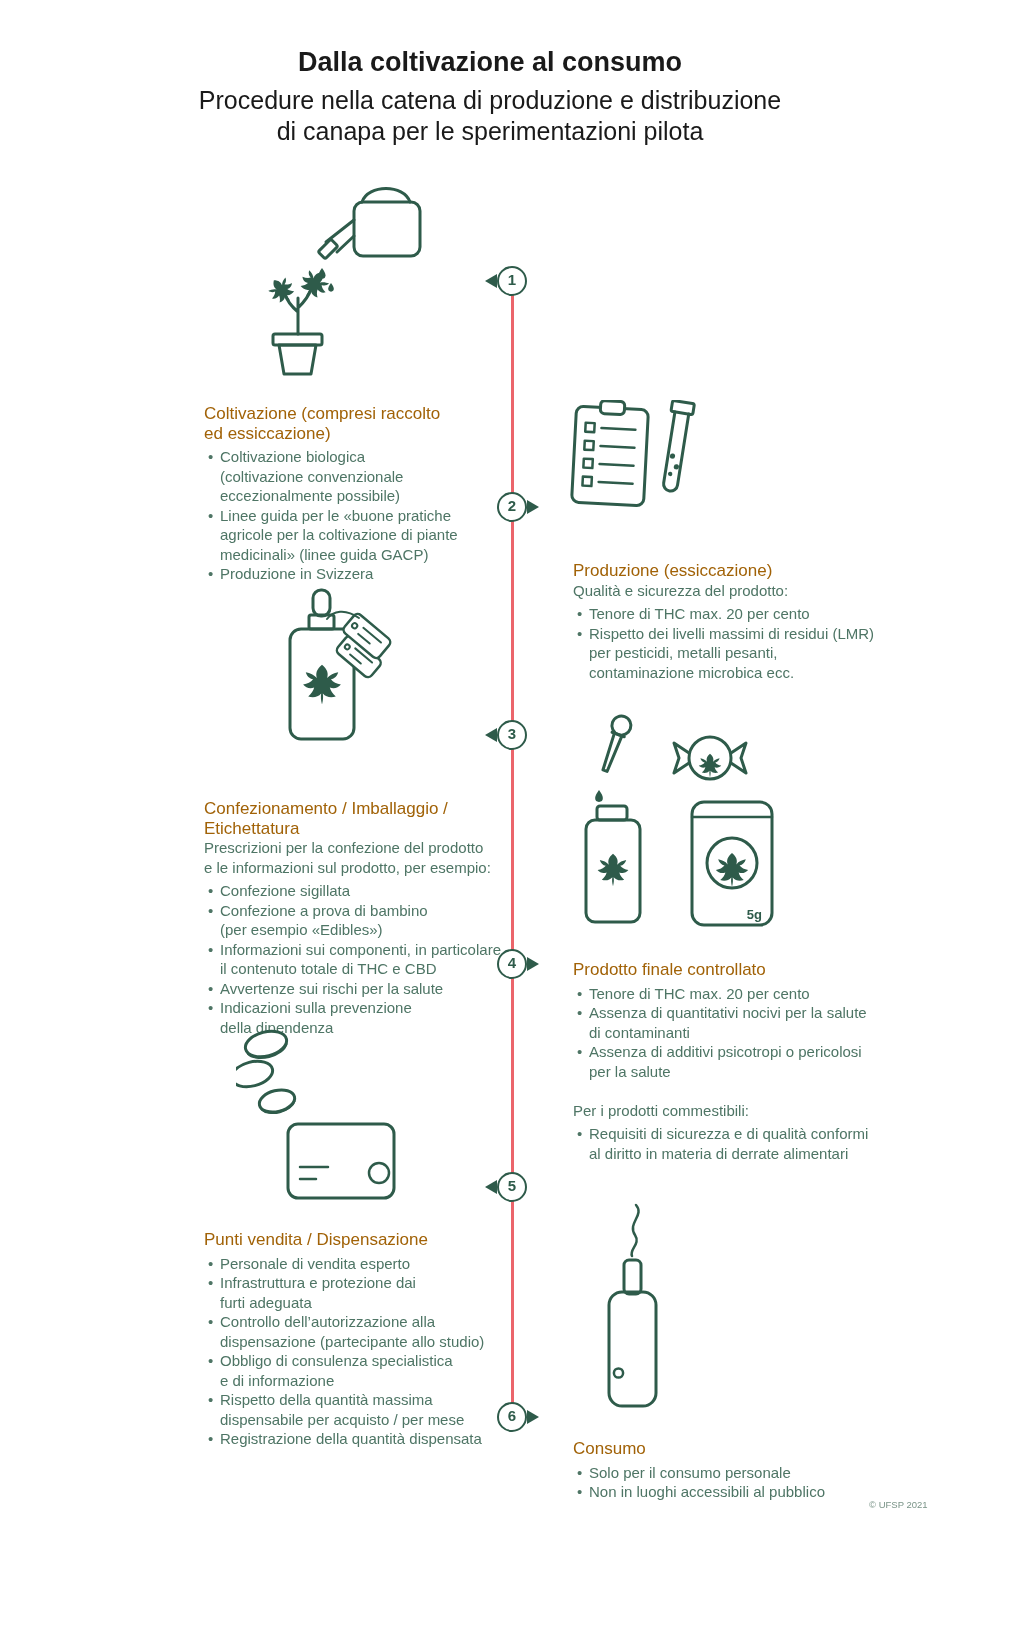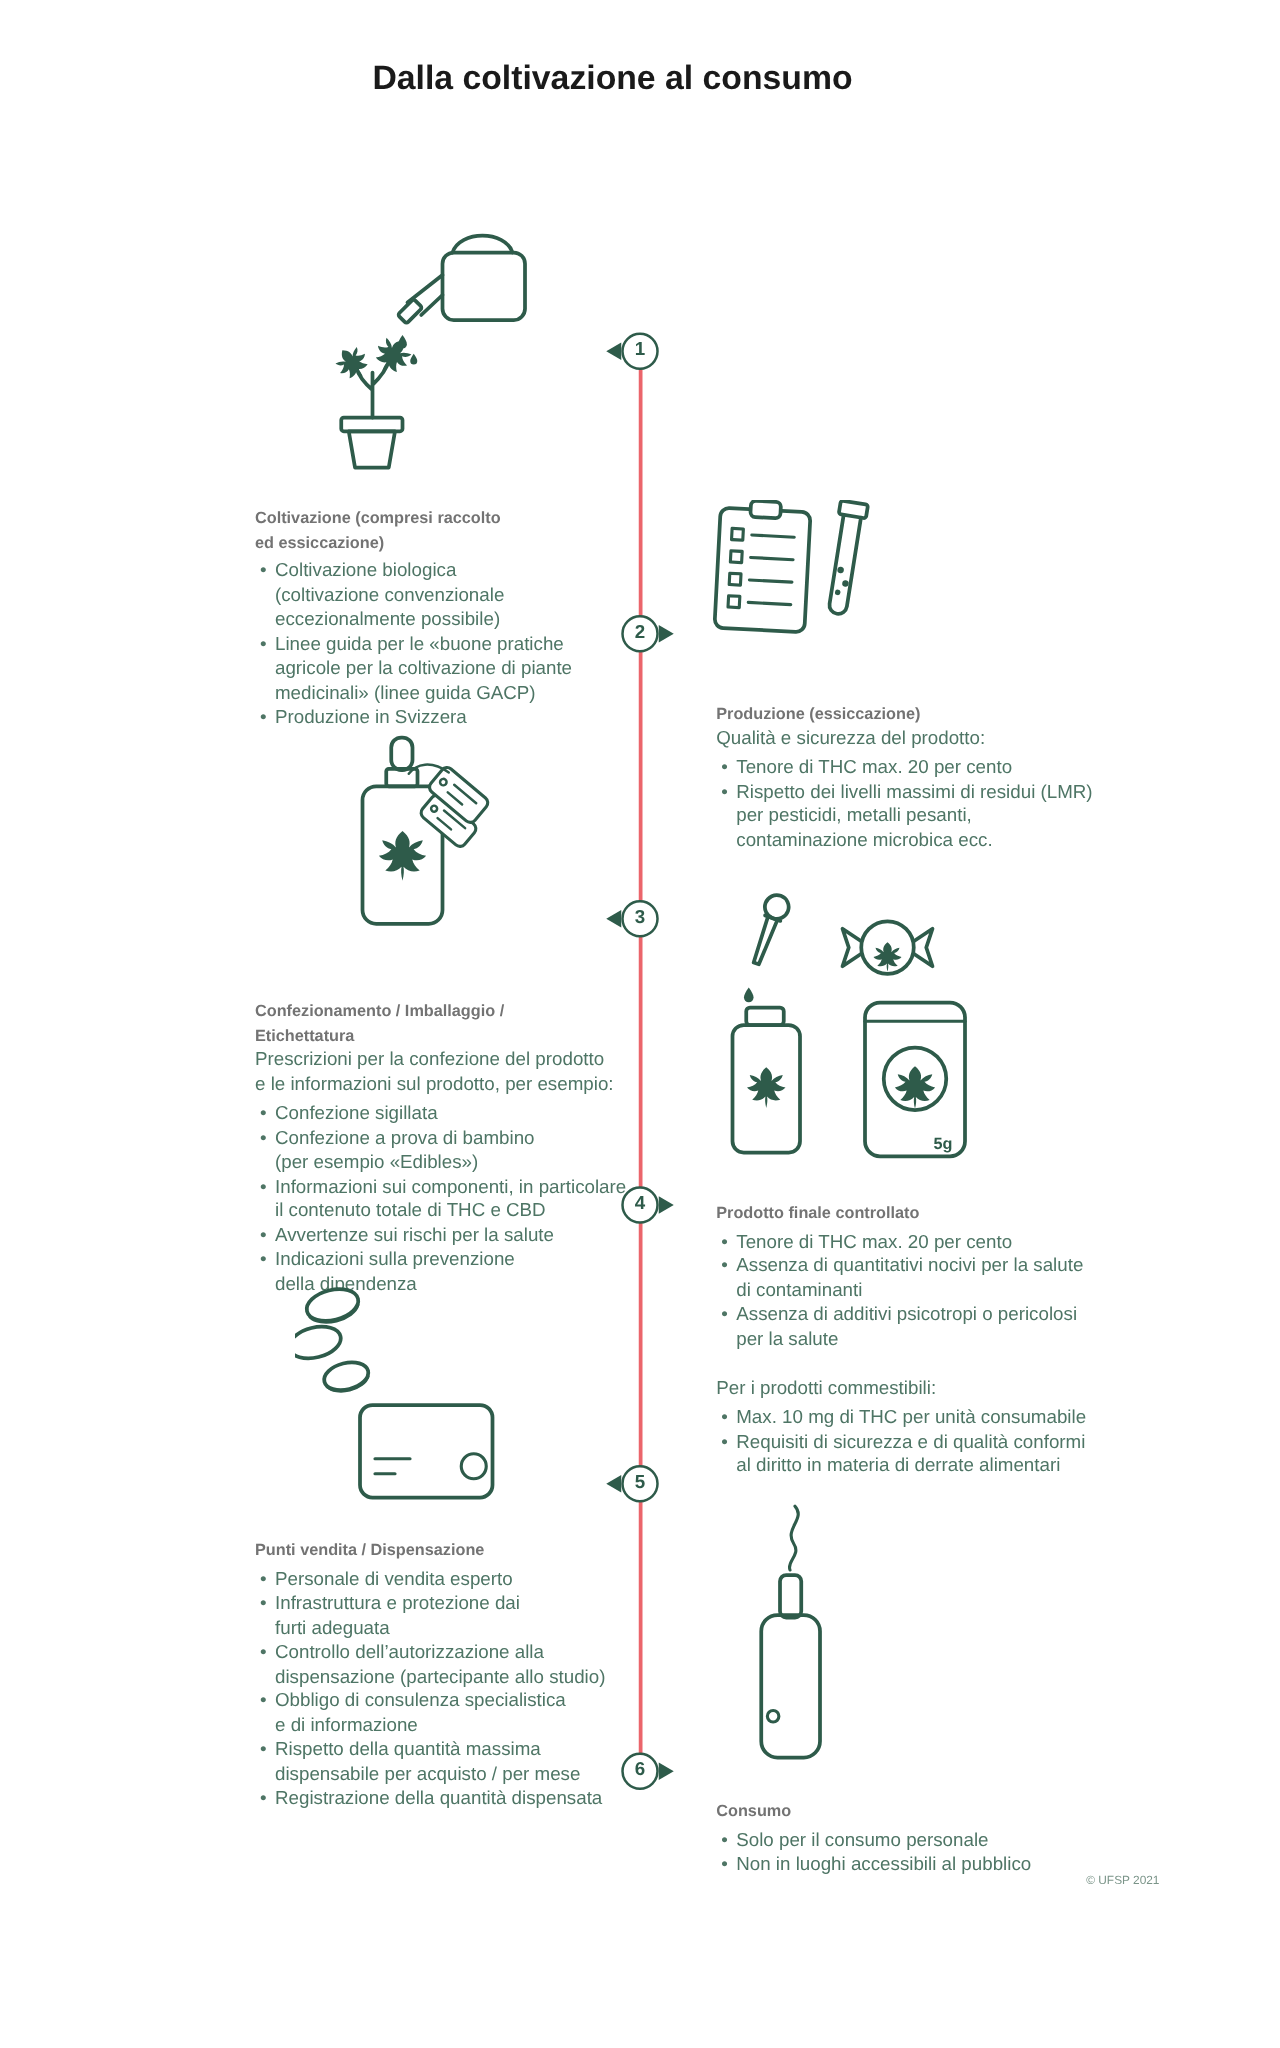--- a/index.html
+++ b/index.html
@@ -19,21 +19,21 @@
     box-sizing:border-box; position:absolute; left:0; top:0; width:30px; height:30px;
     border:2.5px solid #2e5b4a; border-radius:50%; background:#fff;
     color:#2e5b4a; font-weight:bold; font-size:15px; line-height:24px; text-align:center;
   }
   .arr { position:absolute; width:0; height:0; border-top:7px solid transparent; border-bottom:7px solid transparent; top:8px; }
   .arr-l { left:-12px; border-right:12px solid #2e5b4a; }
   .arr-r { right:-12px; border-left:12px solid #2e5b4a; }
 
   
   .sec { position:absolute; width:332px; font-size:15px; line-height:19.5px; color:#4e7565; }
-  .sec h3 { margin:0; font-size:13px; line-height:19.5px; font-weight:bold; color:#737373; white-space:pre-line; }
+  .sec h3 { margin:0; font-size:17px; line-height:19.5px; font-weight:normal; color:#a16207; white-space:pre-line; }
   .sec p  { margin:0; white-space:pre-line; }
   .sec p.gap { margin-top:19.5px; }
   .sec ul { margin:4px; padding:0; list-style:none; }
   .sec li { position:relative; padding-left:12px; white-space:pre-line; }
   .sec li::before { content:"\2022"; position:absolute; left:0; top:0; color:#4e7565; }
   .s1 { left:204px; top:404px; }
   .s2 { left:573px; top:561px; width:345px; }
   .s3 { left:204px; top:799px; }
   .s4 { left:573px; top:960px; width:345px; }
   .s5 { left:204px; top:1230px; }
@@ -52,20 +52,22 @@
 
   <svg width="0" height="0" style="position:absolute" aria-hidden="true">
     <defs>
       <path id="leaf" d="M0 13 C 0.9 9.5 1 7 0.6 4.8 C 3 7.6 6.7 8.2 10.2 7 C 7.8 4.9 6.3 2.7 5.8 0.4 C 8.8 1.6 12 0.7 14 -1.8 C 10.8 -2.4 8.2 -3.6 6.6 -5.7 C 9.2 -6.1 11.4 -8.3 12 -11 C 8.8 -10.4 5.8 -9.2 3.8 -6.6 C 4.8 -9.8 4.3 -13 0 -16.5 C -4.3 -13 -4.8 -9.8 -3.8 -6.6 C -5.8 -9.2 -8.8 -10.4 -12 -11 C -11.4 -8.3 -9.2 -6.1 -6.6 -5.7 C -8.2 -3.6 -10.8 -2.4 -14 -1.8 C -12 0.7 -8.8 1.6 -5.8 0.4 C -6.3 2.7 -7.8 4.9 -10.2 7 C -6.7 8.2 -3 7.6 -0.6 4.8 C -1 7 -0.9 9.5 0 13 Z"></path>
       <path id="drop" d="M0 0 C 2.3 3.2 3.5 5.4 3.5 7.3 A 3.5 3.5 0 0 1 -3.5 7.3 C -3.5 5.4 -2.3 3.2 0 0 Z"></path>
     </defs>
   </svg>
 
   <div class="hdr">
     <h1>Dalla coltivazione al consumo</h1>
+    <p>Procedure nella catena di produzione e distribuzione
+di canapa per le sperimentazioni pilota</p>
   </div>
 
   <div class="tl-line"></div>
   <div class="step" style="top:266px">
     <span class="arr arr-l"></span>
     <span class="circle">1</span>
   </div>
   <div class="step" style="top:492px">
     <span class="arr arr-r"></span>
     <span class="circle">2</span>
@@ -213,21 +215,20 @@
     <h3>Prodotto finale controllato</h3>
     <ul>
       <li>Tenore di THC max. 20 per cento</li>
       <li>Assenza di quantitativi nocivi per la salute
 di contaminanti</li>
       <li>Assenza di additivi psicotropi o pericolosi
 per la salute</li>
     </ul>
     <p class="gap">Per i prodotti commestibili:</p>
     <ul>
-      <li>Max. 10 mg di THC per unità consumabile</li>
       <li>Requisiti di sicurezza e di qualità conformi
 al diritto in materia di derrate alimentari</li>
     </ul>
   </section>
 
   <svg class="icon" style="left:236px; top:1028px" width="170" height="176" viewBox="0 0 170 176" fill="none" stroke="#2e5b4a" stroke-width="3" stroke-linecap="round" stroke-linejoin="round">
     <rect x="52" y="96" width="106" height="74" rx="10"></rect>
     <line x1="64" y1="139" x2="92" y2="139" stroke-width="2.5"></line>
     <line x1="64" y1="151" x2="80" y2="151" stroke-width="2.5"></line>
     <circle cx="143" cy="145" r="10" stroke-width="2.5"></circle>

